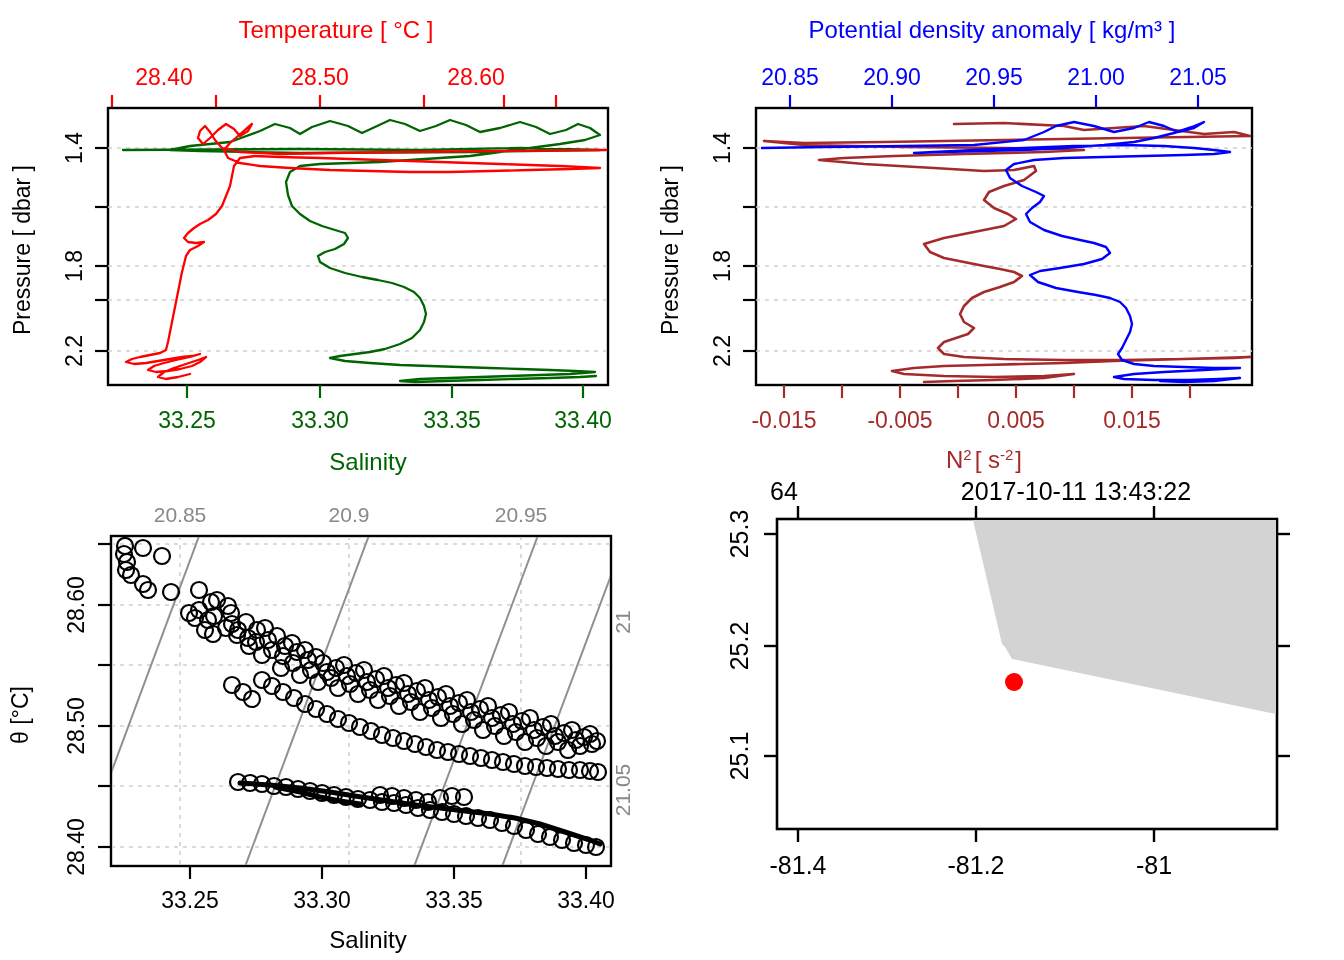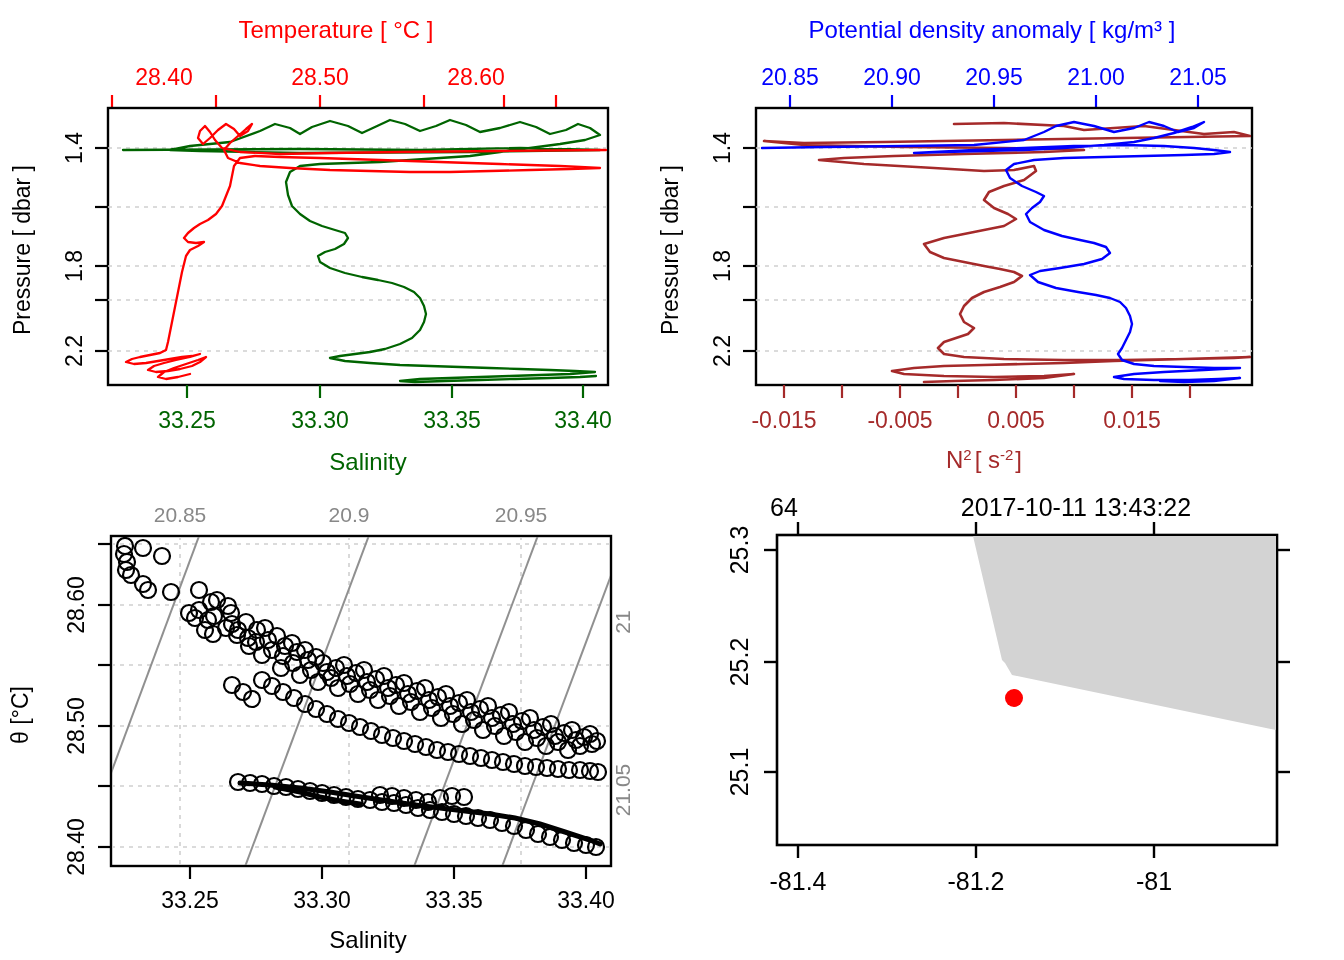--- a/index.html
+++ b/index.html
@@ -442,21 +442,21 @@
         <line x1="586" y1="386" x2="586" y2="399" stroke="#000" stroke-width="2.2"></line>
         <text x="190" y="428" text-anchor="middle" font-size="23" fill="#000">33.25</text>
         <text x="322" y="428" text-anchor="middle" font-size="23" fill="#000">33.30</text>
         <text x="454" y="428" text-anchor="middle" font-size="23" fill="#000">33.35</text>
         <text x="586" y="428" text-anchor="middle" font-size="23" fill="#000">33.40</text>
         <text x="368" y="468" text-anchor="middle" font-size="24" fill="#000">Salinity</text>
       </g>
     </svg>
   </div>
 
-  <div class="panel" style="left:672px;top:480px;width:672px;height:480px;">
+  <div class="panel" style="left:672px;top:464px;width:672px;height:480px;">
     <svg width="672" height="480" viewBox="0 0 672 480">
 
       <text x="98" y="36" text-anchor="start" font-size="25" fill="#000">64</text>
       <text x="404" y="36" text-anchor="middle" font-size="25" fill="#000">2017-10-11 13:43:22</text>
 
       <g>
         <line x1="126" y1="42" x2="126" y2="55" stroke="#000" stroke-width="2.4"></line>
         <line x1="304" y1="42" x2="304" y2="55" stroke="#000" stroke-width="2.4"></line>
         <line x1="482" y1="42" x2="482" y2="55" stroke="#000" stroke-width="2.4"></line>
       </g>

